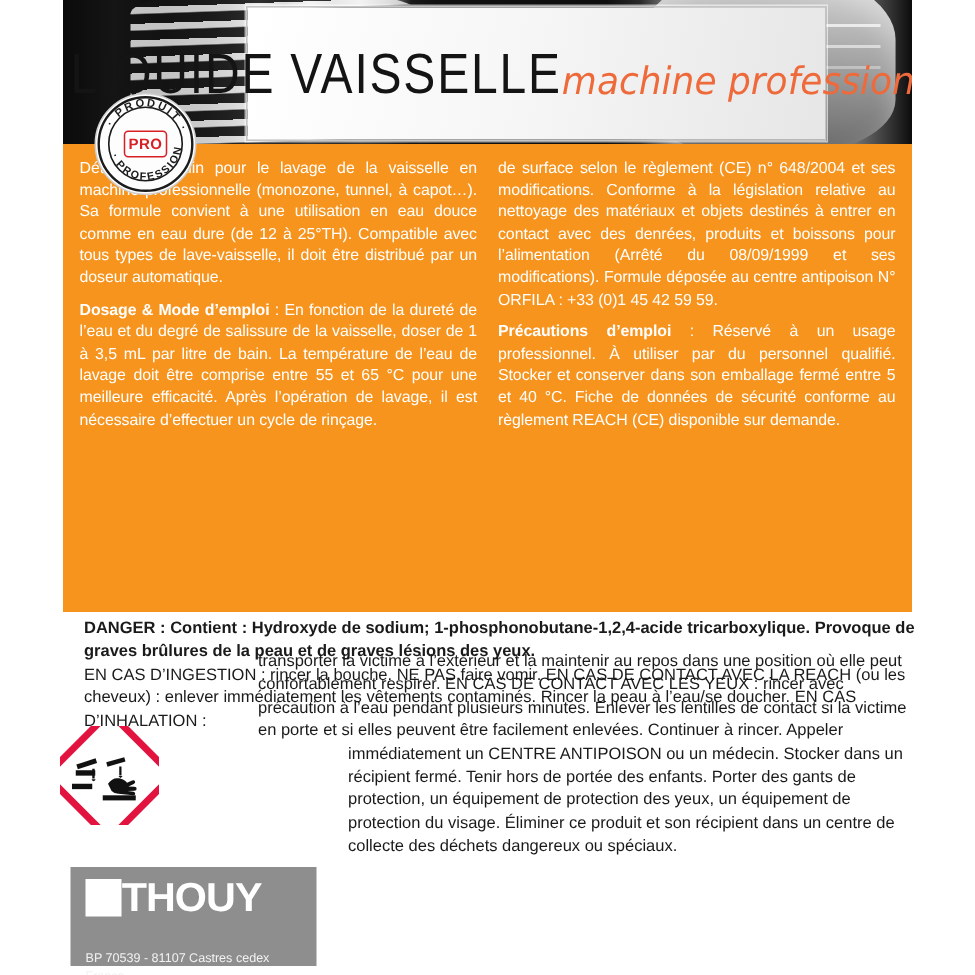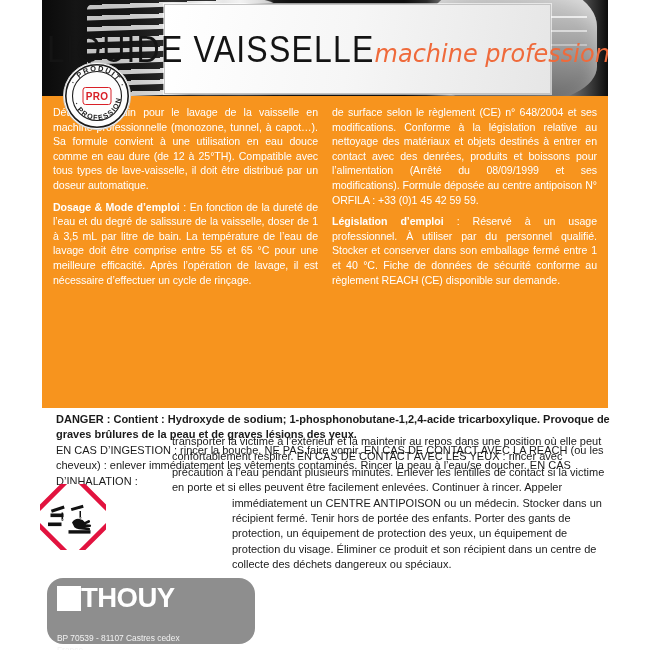--- a/index.html
+++ b/index.html
@@ -214,27 +214,26 @@
     clear: left;
     width: 176px;
     height: 88px;
   }
 
   
   .thouy-logo {
     position: absolute;
     left: 47px;
     top: 578px;
-    width: 208px;
+    width: 164px;
     height: 66px;
     background: #8e8e8e;
     z-index: 5;
     padding: 5px 8px 4px 10px;
     box-sizing: border-box;
-    border-radius: 16px;
   }
   .thouy-mark {
     display: flex;
     align-items: center;
     height: 31px;
   }
   .thouy-square {
     width: 24px;
     height: 25px;
     background: #ffffff;
@@ -294,21 +293,21 @@
 
   <div class="orange-block">
 
     <div class="col">
       <p>Détergent alcalin pour le lavage de la vaisselle en machine professionnelle (monozone, tunnel, à capot…). Sa formule convient à une utilisation en eau douce comme en eau dure (de 12 à 25°TH). Compatible avec tous types de lave-vaisselle, il doit être distribué par un doseur automatique.</p>
       <p><span class="hdr">Dosage &amp; Mode d’emploi</span><span> : En fonction de la dureté de l’eau et du degré de salissure de la vaisselle, doser de 1 à 3,5 mL par litre de bain. La température de l’eau de lavage doit être comprise entre 55 et 65 °C pour une meilleure efficacité. Après l’opération de lavage, il est nécessaire d’effectuer un cycle de rinçage.</span></p>
     </div>
 
     <div class="col">
       <p>de surface selon le règlement (CE) n° 648/2004 et ses modifications. Conforme à la législation relative au nettoyage des matériaux et objets destinés à entrer en contact avec des denrées, produits et boissons pour l’alimentation (Arrêté du 08/09/1999 et ses modifications). Formule déposée au centre antipoison N° ORFILA : +33 (0)1 45 42 59 59.</p>
-      <p><span class="hdr">Législation d’emploi</span><span> : Réservé à un usage professionnel. À utiliser par du personnel qualifié. Stocker et conserver dans son emballage fermé entre 1 et 40 °C. Fiche de données de sécurité conforme au règlement REACH (CE) disponible sur demande.</span></p>
+      <p><span class="hdr">Précautions d’emploi</span><span> : Réservé à un usage professionnel. À utiliser par du personnel qualifié. Stocker et conserver dans son emballage fermé entre 5 et 40 °C. Fiche de données de sécurité conforme au règlement REACH (CE) disponible sur demande.</span></p>
     </div>
   </div>
 
   <div class="hazard">
     <p class="danger-line">DANGER : Contient : Hydroxyde de sodium; 1-phosphonobutane-1,2,4-acide tricarboxylique. Provoque de graves brûlures de la peau et de graves lésions des yeux.</p>
     <p>EN CAS D’INGESTION : rincer la bouche. NE PAS faire vomir. EN CAS DE CONTACT AVEC LA REACH (ou les cheveux) : enlever immédiatement les vêtements contaminés. Rincer la peau à l’eau/se doucher. EN CAS D’INHALATION :</p>
   </div>
 
   <div class="ghs-pictogram">
     <svg viewBox="0 0 66 66" width="66" height="66">

